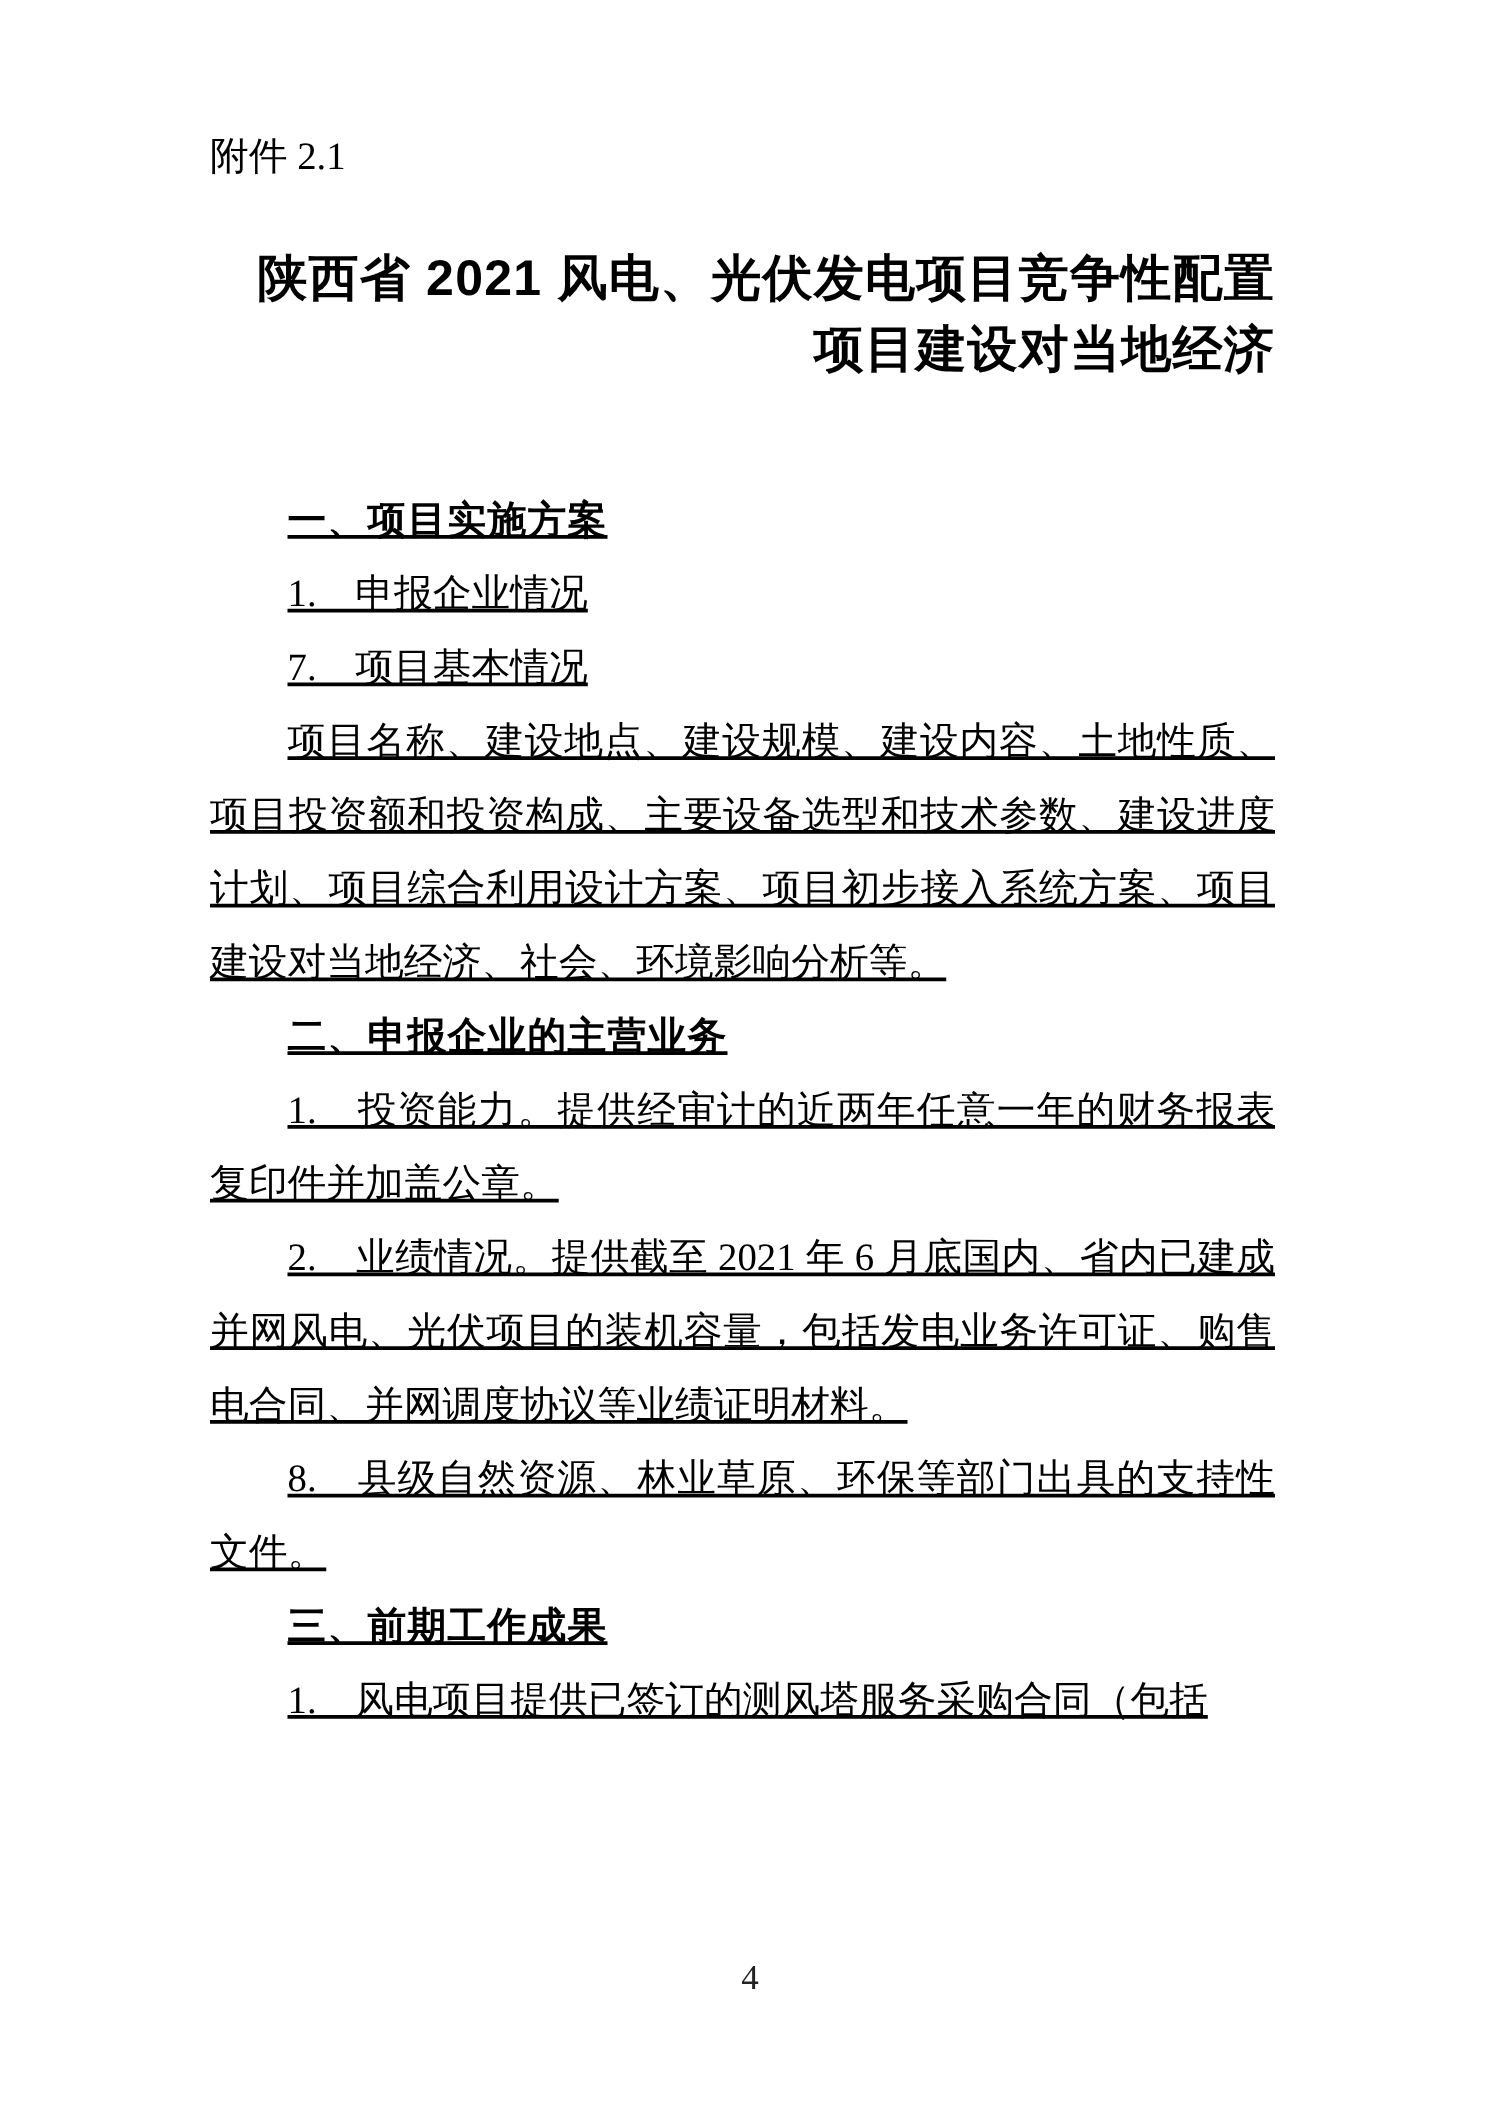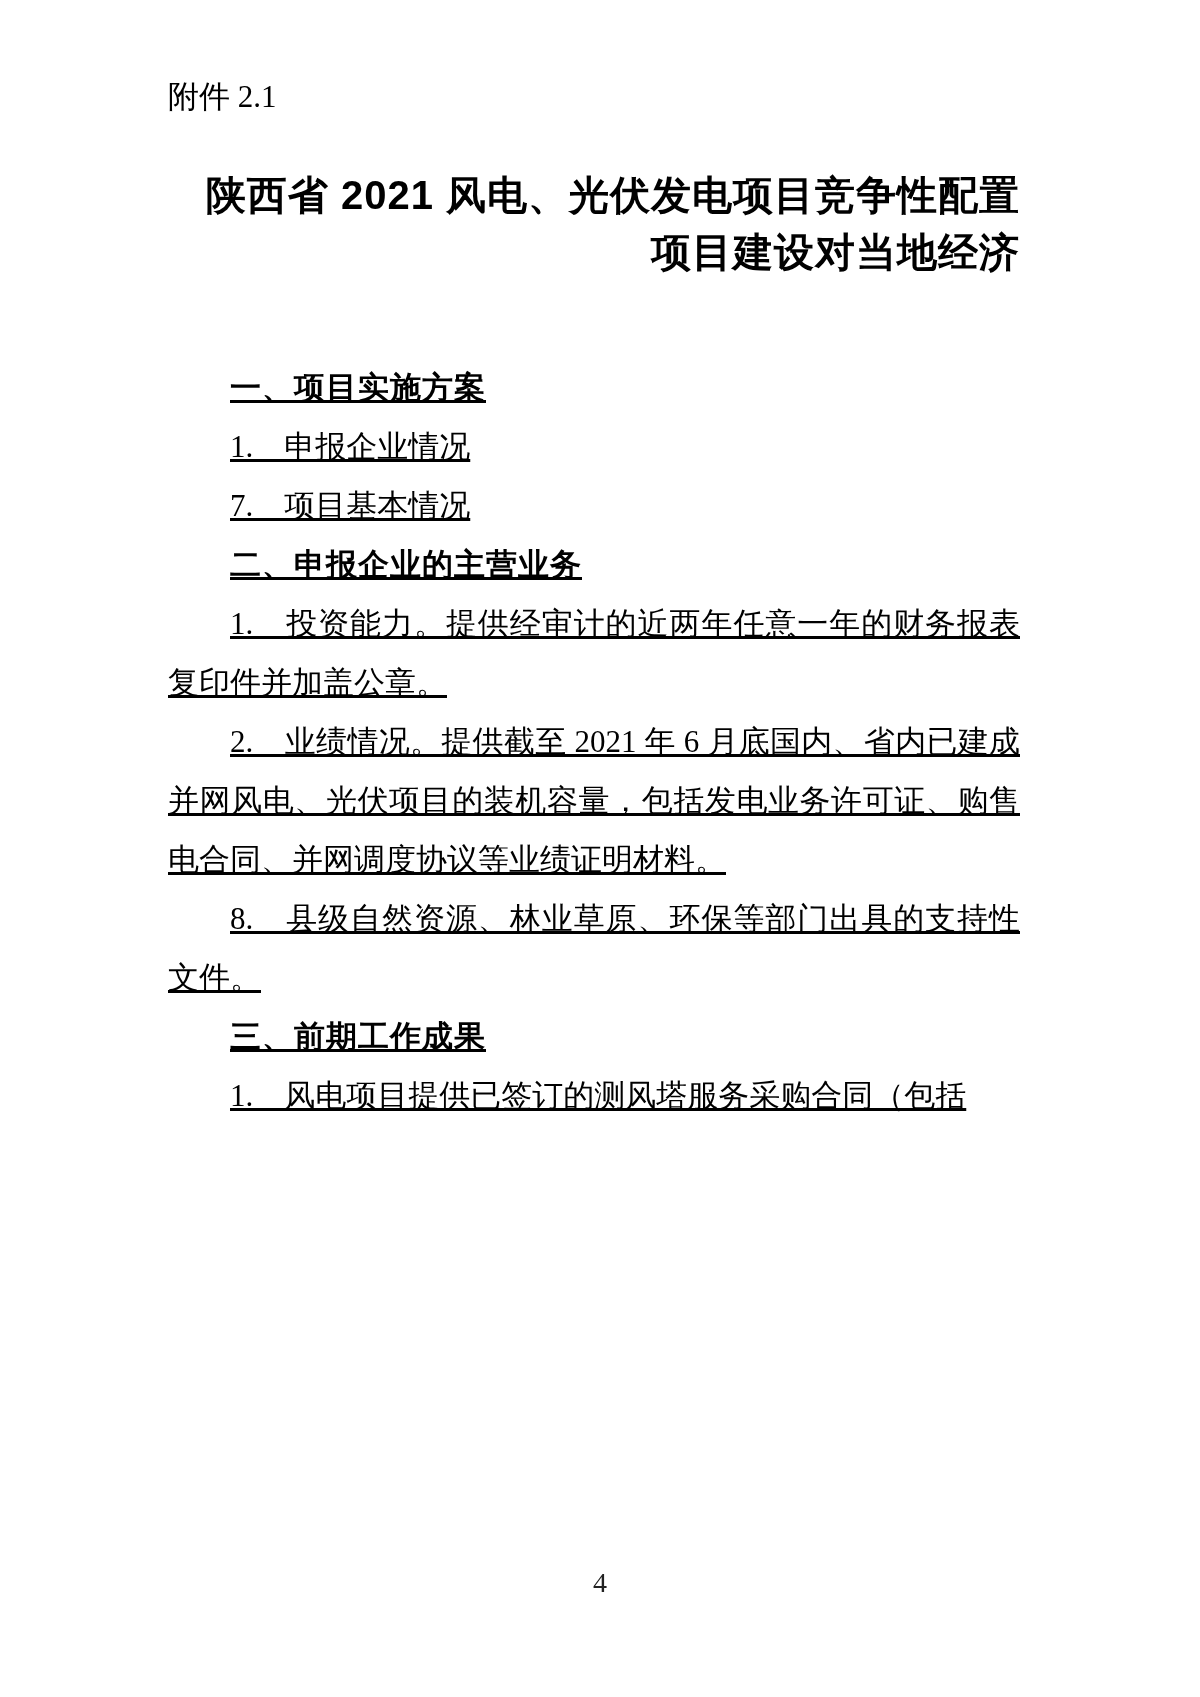--- a/index.html
+++ b/index.html
@@ -13,21 +13,21 @@
     position: relative;
     color: #000000;
     font-family: "Liberation Serif", serif;
     -webkit-font-smoothing: antialiased;
   }
   .page {
     position: relative;
     box-sizing: border-box;
     width: 1200px;
     height: 1697px;
-    padding: 68px 180px 0 168px;
+    padding: 96px 180px 0 168px;
     background: #ffffff;
     overflow: hidden;
   }
   .attachment-label {
     font-size: 31px;
     line-height: 57px;
     font-family: "Liberation Serif", serif;
   }
   .doc-title {
     margin: 42px 0 0 0;
@@ -86,20 +86,21 @@
 
   <h1 class="doc-title">
     <span class="title-line">陕西省 2021 风电、光伏发电项目竞争性配置</span>
     <span class="title-line">项目建设对当地经济</span>
   </h1>
 
   <div class="content">
     <div class="block heading">一、项目实施方案</div>
     <div class="block subheading">1.　申报企业情况</div>
     <div class="block subheading">7.　项目基本情况</div>
+    <div class="block paragraph">项目名称、建设地点、建设规模、建设内容、土地性质、项目投资额和投资构成、主要设备选型和技术参数、建设进度计划、项目综合利用设计方案、项目初步接入系统方案、项目建设对当地经济、社会、环境影响分析等。</div>
     <div class="block heading">二、申报企业的主营业务</div>
     <div class="block paragraph">1.　投资能力。提供经审计的近两年任意一年的财务报表复印件并加盖公章。</div>
     <div class="block paragraph">2.　业绩情况。提供截至 2021 年 6 月底国内、省内已建成并网风电、光伏项目的装机容量，包括发电业务许可证、购售电合同、并网调度协议等业绩证明材料。</div>
     <div class="block paragraph">8.　县级自然资源、林业草原、环保等部门出具的支持性文件。</div>
     <div class="block heading">三、前期工作成果</div>
     <div class="block paragraph">1.　风电项目提供已签订的测风塔服务采购合同（包括</div>
   </div>
 
   <div class="page-footer">
     <span class="page-number">4</span>

